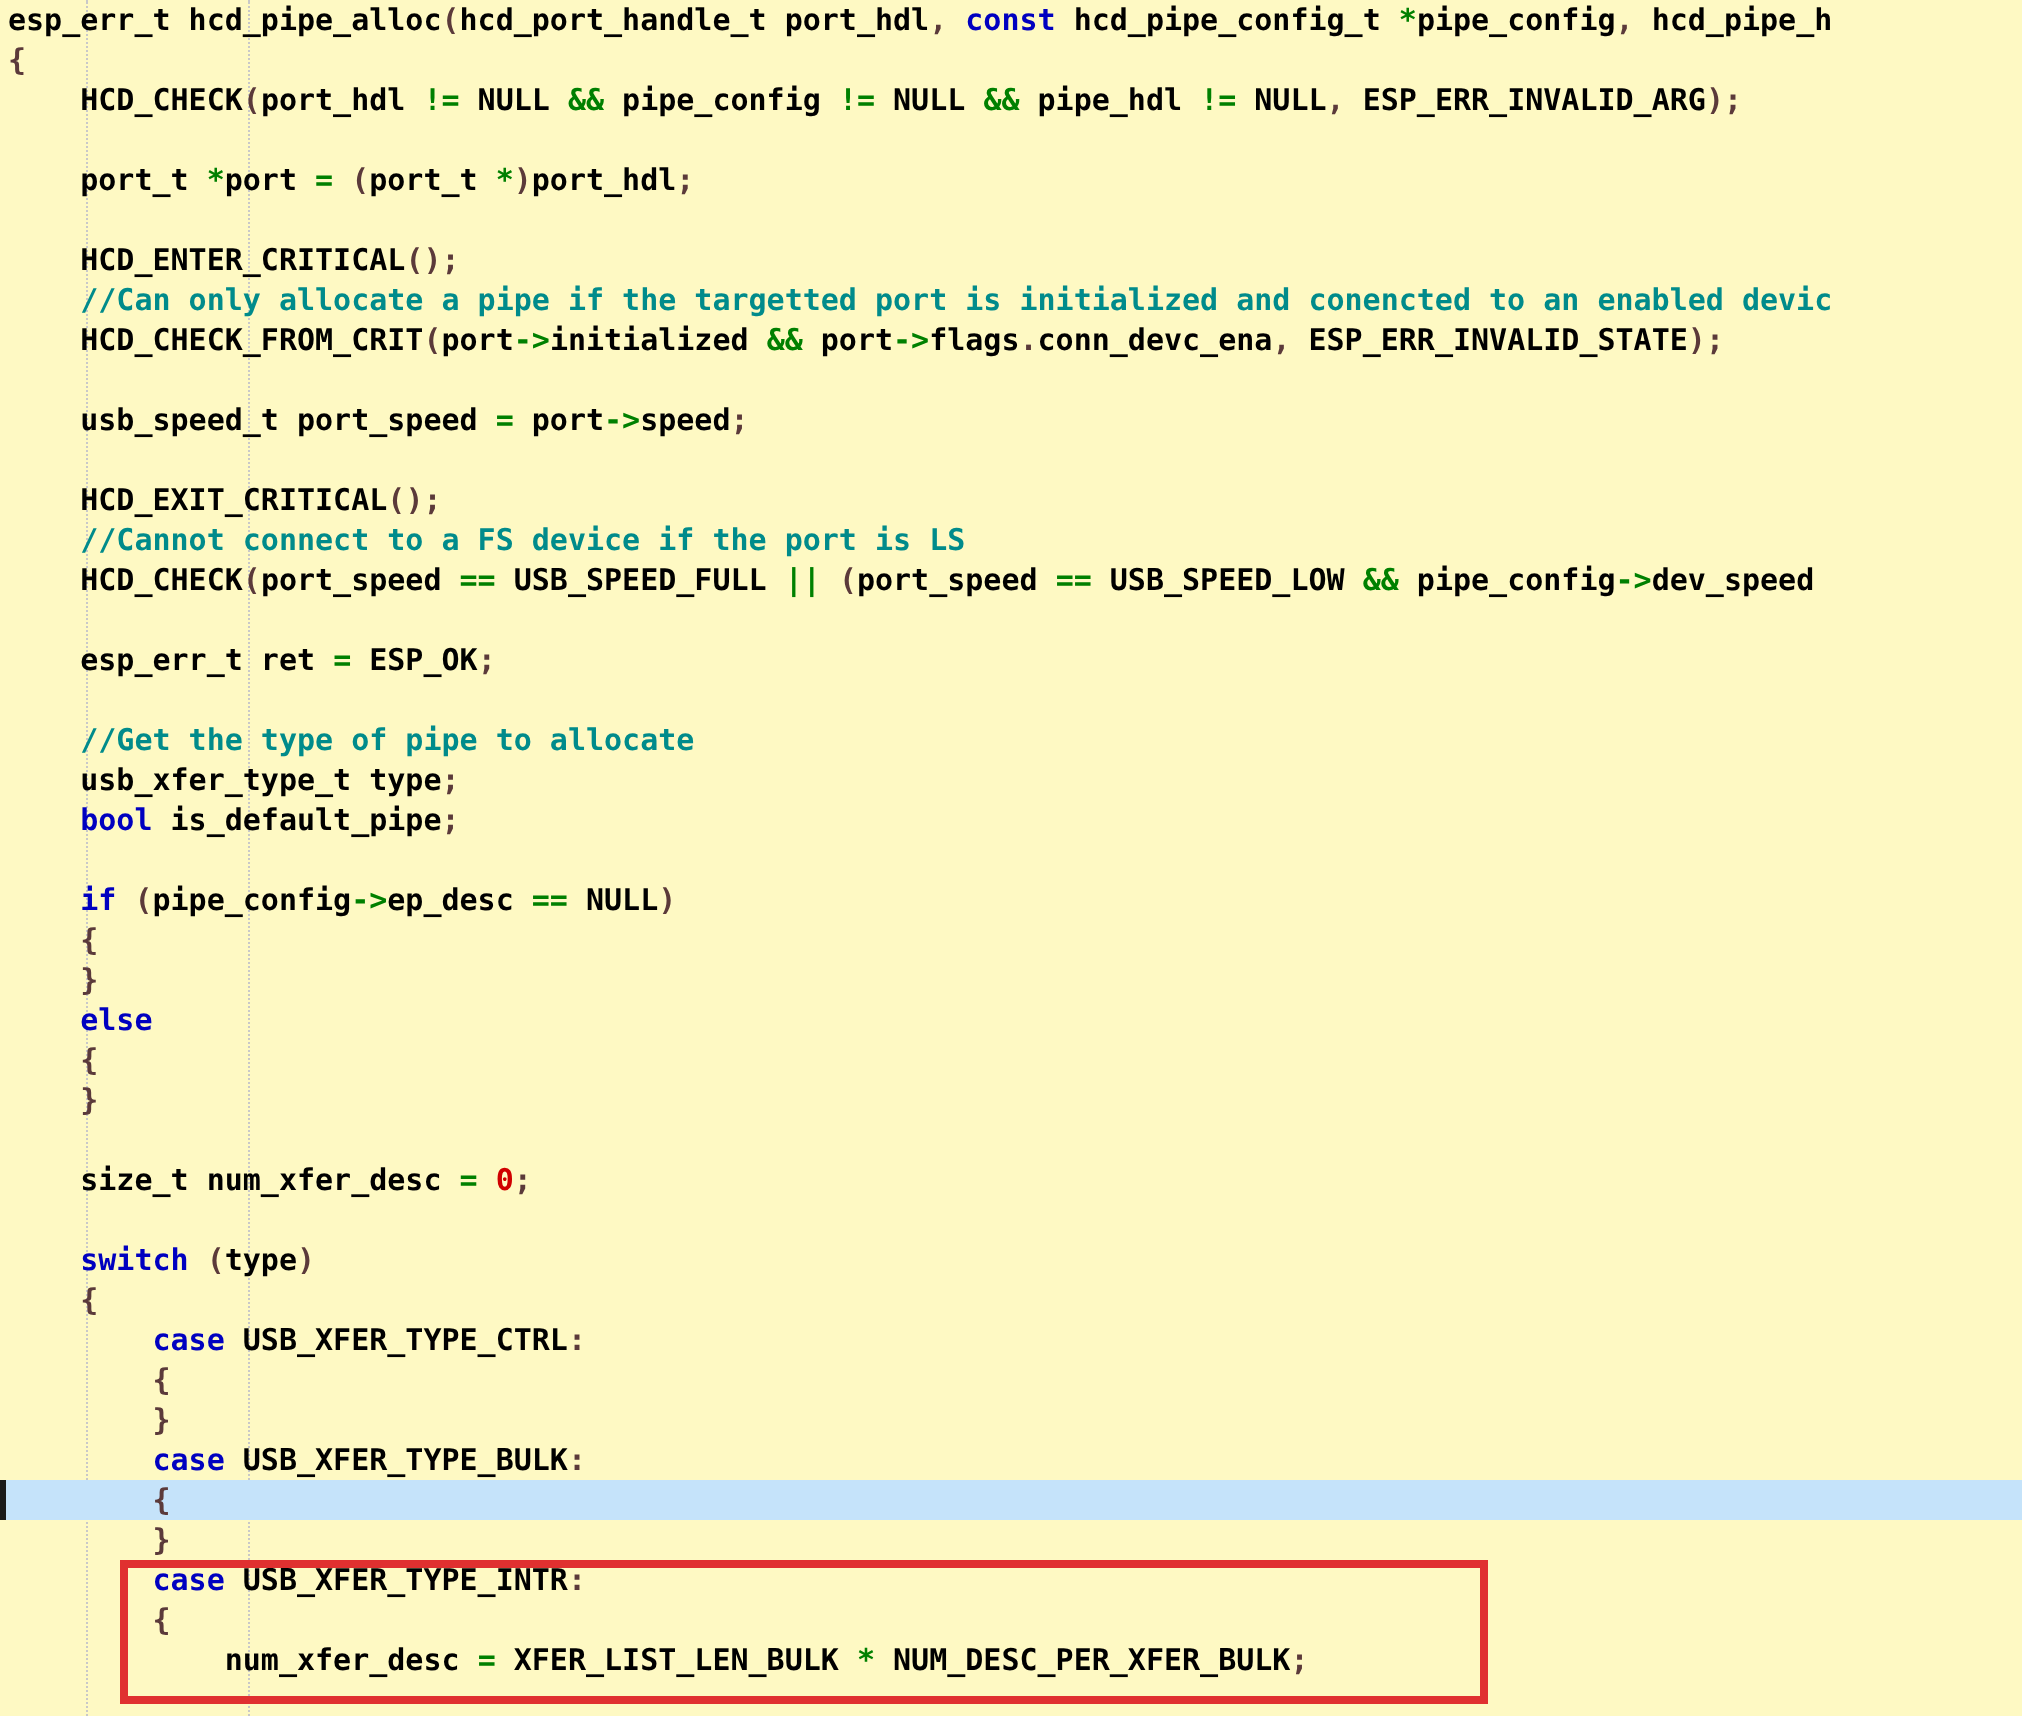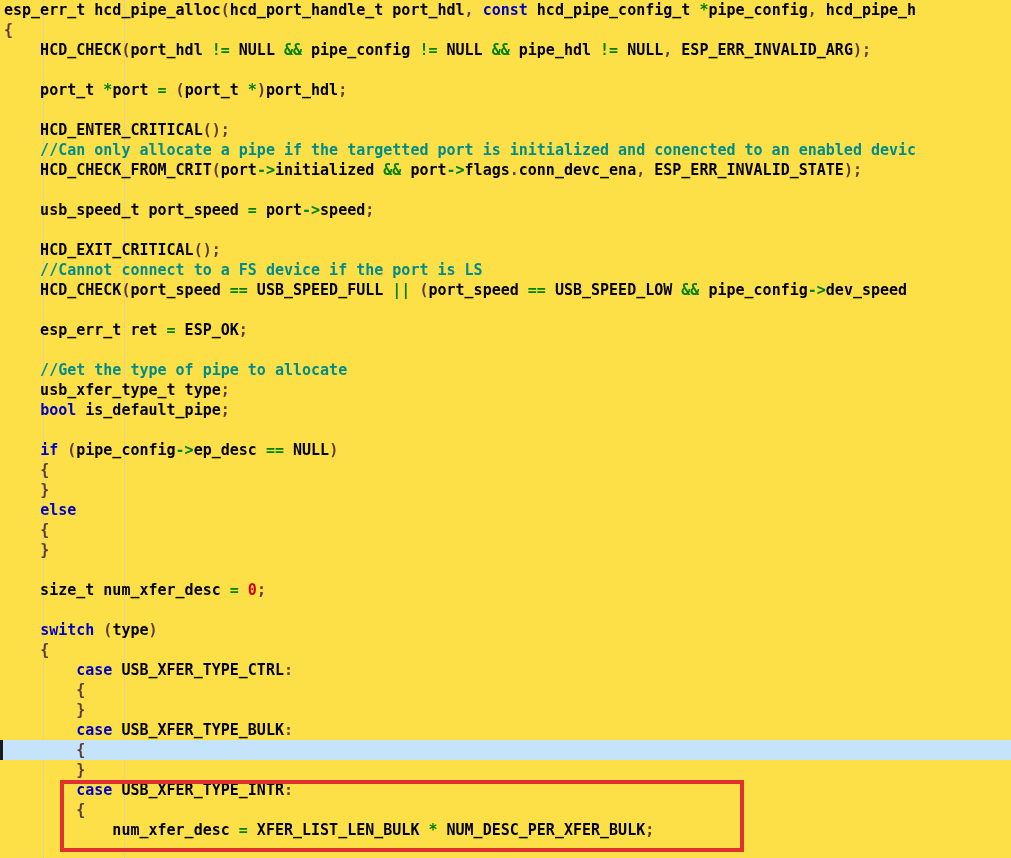--- a/index.html
+++ b/index.html
@@ -5,21 +5,21 @@
 <style>
   html, body {
     margin: 0;
     padding: 0;
     background: #ffffff;
   }
   #editor-root {
     position: relative;
     width: 1011px;
     height: 858px;
-    background: #fde047;
+    background: #fef9c3;
     overflow: hidden;
     font-family: "DejaVu Sans Mono", "Liberation Mono", monospace;
     font-size: 15px;
     font-weight: bold;
     line-height: 20px;
     -webkit-font-smoothing: none;
   }
 
   
   .indent-guide {

